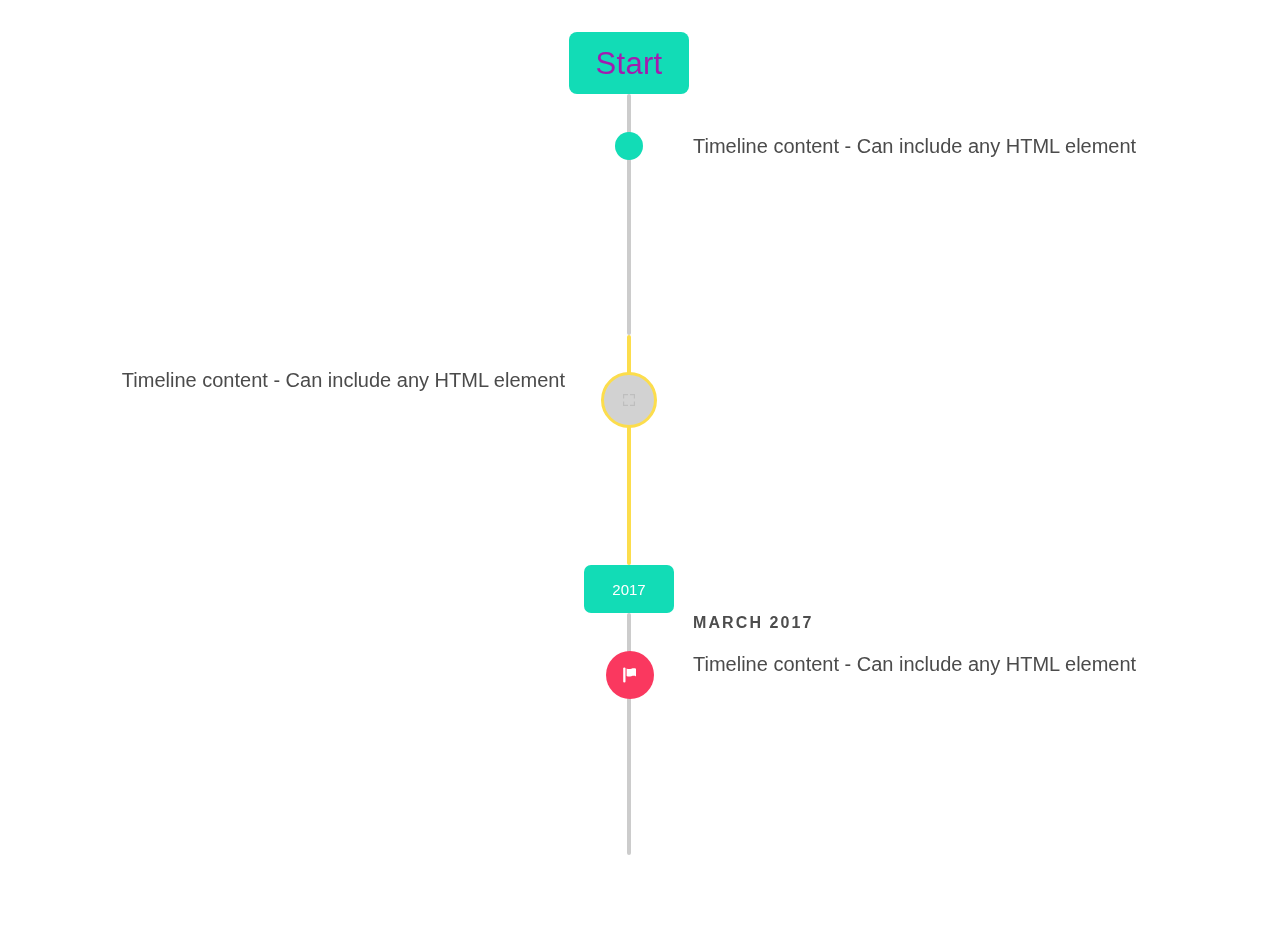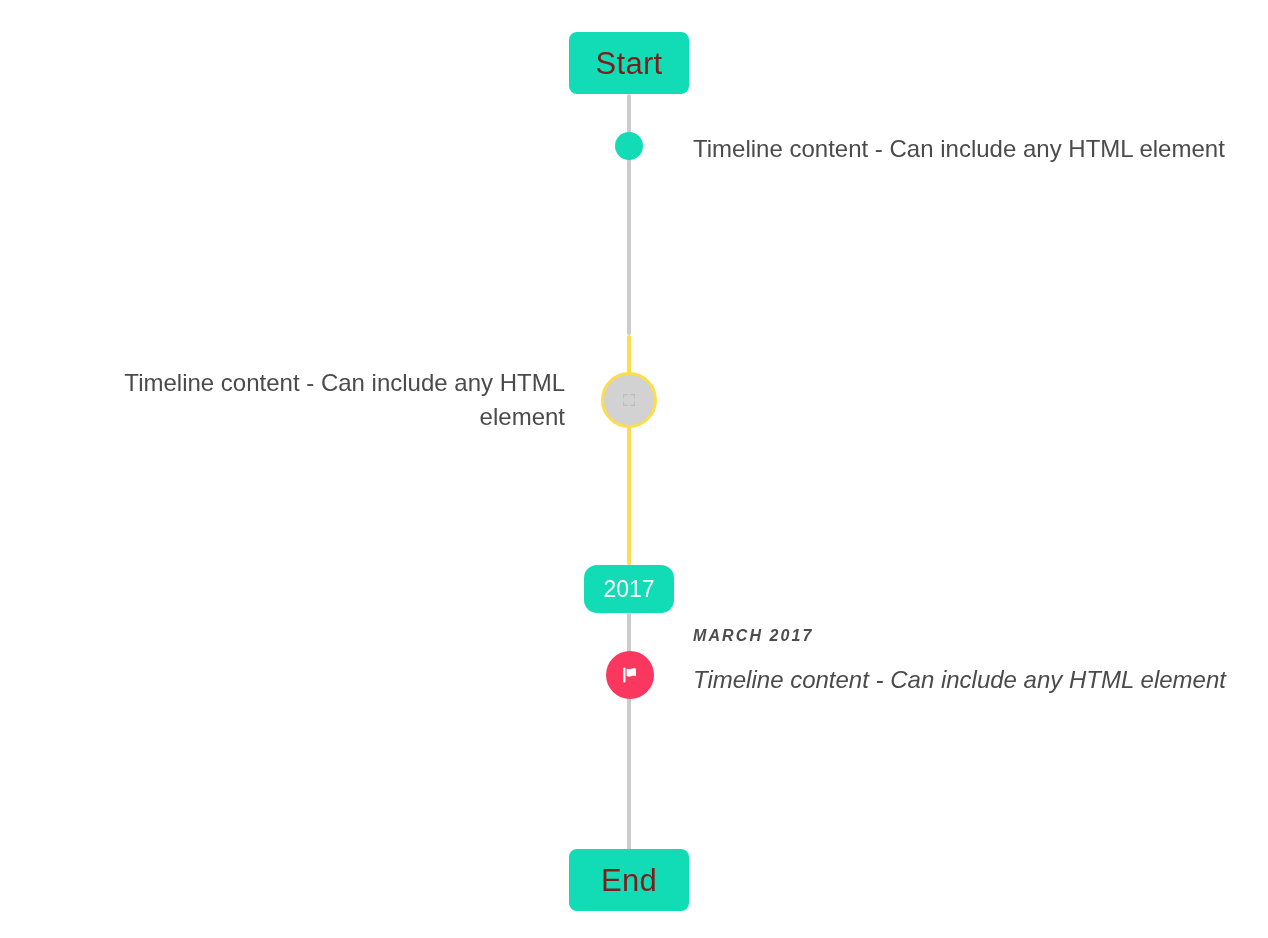--- a/index.html
+++ b/index.html
@@ -36,43 +36,43 @@
   .cap {
     position: absolute;
     left: 569px;
     width: 120px;
     height: 62px;
     background: #12dcb6;
     border-radius: 8px;
     display: flex;
     align-items: center;
     justify-content: center;
-    color: #7f1d1d;
+    color: #a21caf;
     font-size: 31px;
     font-weight: 400;
     letter-spacing: 0.3px;
     line-height: 1;
   }
   .cap-start { top: 32px; }
   .cap-end   { top: 849px; }
 
   
   .year-badge {
     position: absolute;
     left: 584px;
     top: 565px;
     width: 90px;
     height: 48px;
     background: #12dcb6;
-    border-radius: 13px;
+    border-radius: 7px;
     display: flex;
     align-items: center;
     justify-content: center;
     color: #ffffff;
-    font-size: 23px;
+    font-size: 15px;
     line-height: 1;
   }
 
   
   .marker {
     position: absolute;
     border-radius: 50%;
     display: flex;
     align-items: center;
     justify-content: center;
@@ -114,30 +114,30 @@
 
   .entry-date {
     font-size: 16px;
     font-weight: bold;
     letter-spacing: 2.1px;
     color: #4d4d4d;
     margin: 0 0 18px 0;
     line-height: 1.1;
   }
   .entry-body {
-    font-size: 24px;
+    font-size: 20px;
     font-weight: 400;
     color: #4b4b4b;
     line-height: 1.42;
     margin: 0;
   }
 
   .entry-jan   { top: 132px; }
   .entry-feb   { top: 366px; }
-  .entry-march { top: 627px; font-style: italic; }
+  .entry-march { top: 614px; }
 </style>
 </head>
 <body>
 
 <div class="timeline">
 
   <div class="rail rail-gray-top"></div>
   <div class="rail rail-yellow"></div>
   <div class="rail rail-gray-bottom"></div>
 
@@ -165,15 +165,14 @@
     <svg width="22" height="22" viewBox="0 0 22 22" aria-hidden="true">
       <rect x="4.2" y="3.4" width="2.3" height="15.2" rx="1.1" fill="#ffffff"></rect>
       <path d="M7.6 4.4c3.2 1.9 6.3-1.4 9.4 0.4v7.6c-3.1-1.8-6.2 1.5-9.4-0.4V4.4z" fill="#ffffff"></path>
     </svg>
   </div>
   <div class="entry entry-right entry-march">
     <p class="entry-date">MARCH 2017</p>
     <p class="entry-body">Timeline content - Can include any HTML element</p>
   </div>
 
-  <div class="cap cap-end">End</div>
 
 </div>
 
 </body></html>

